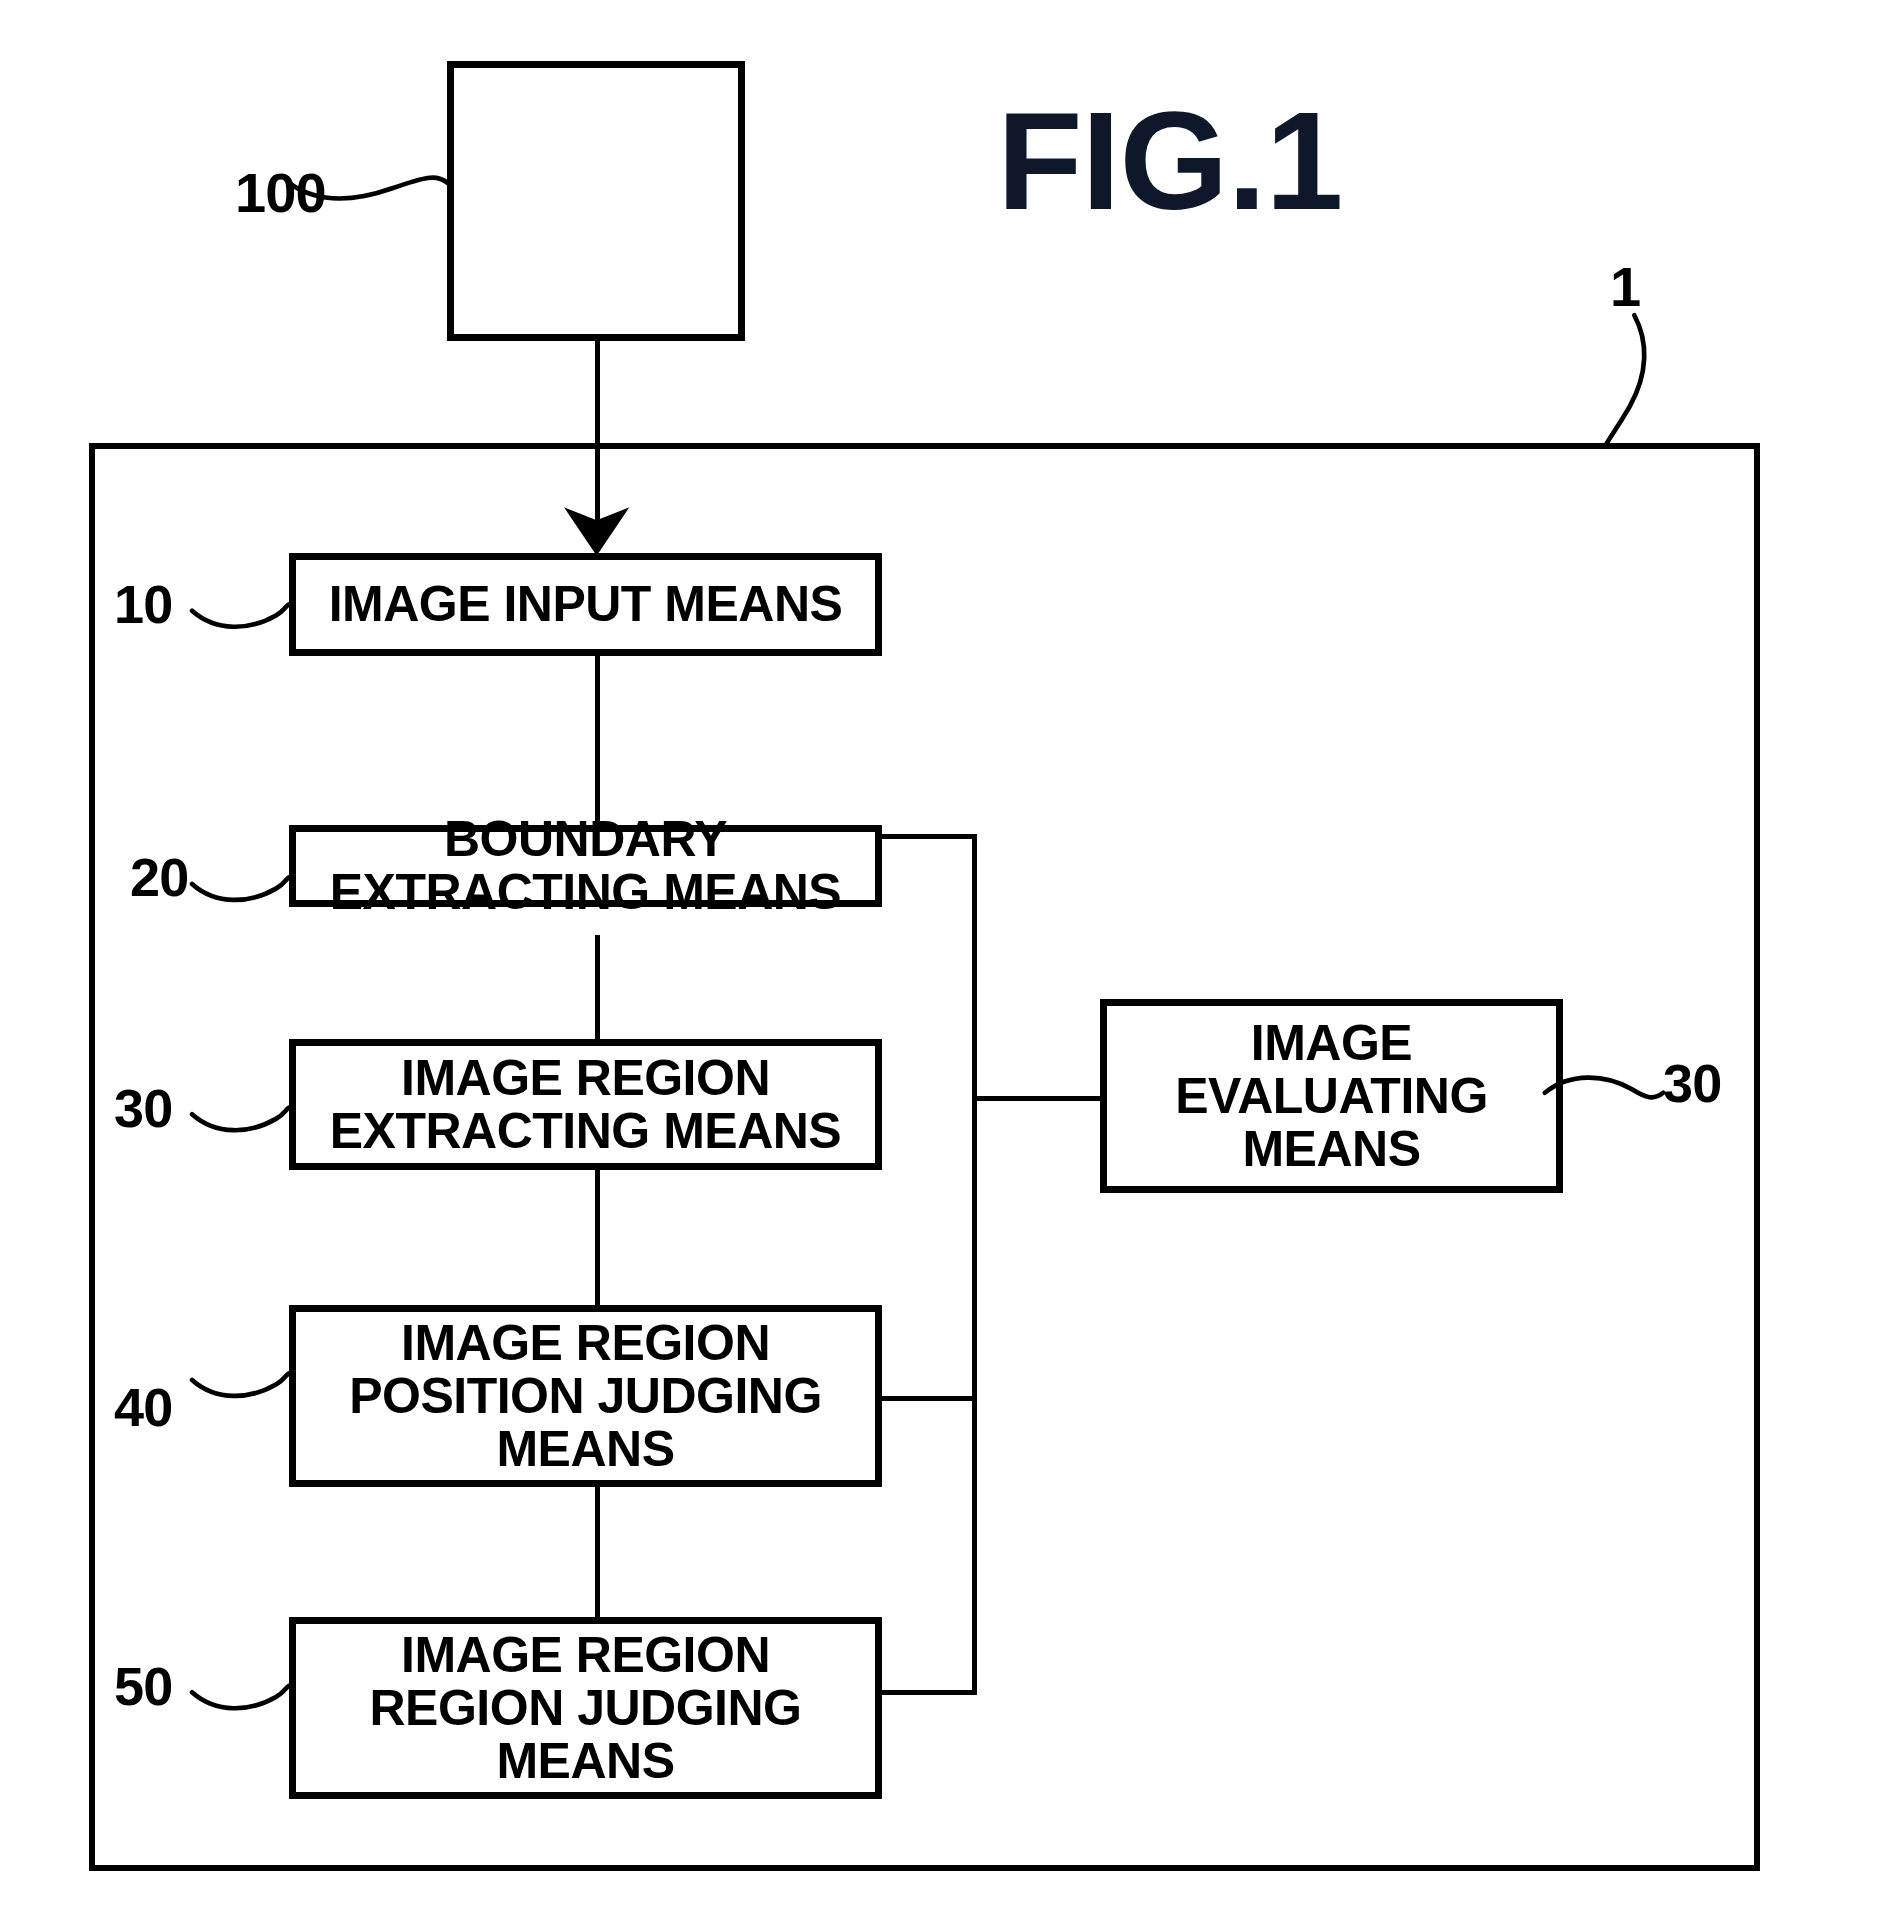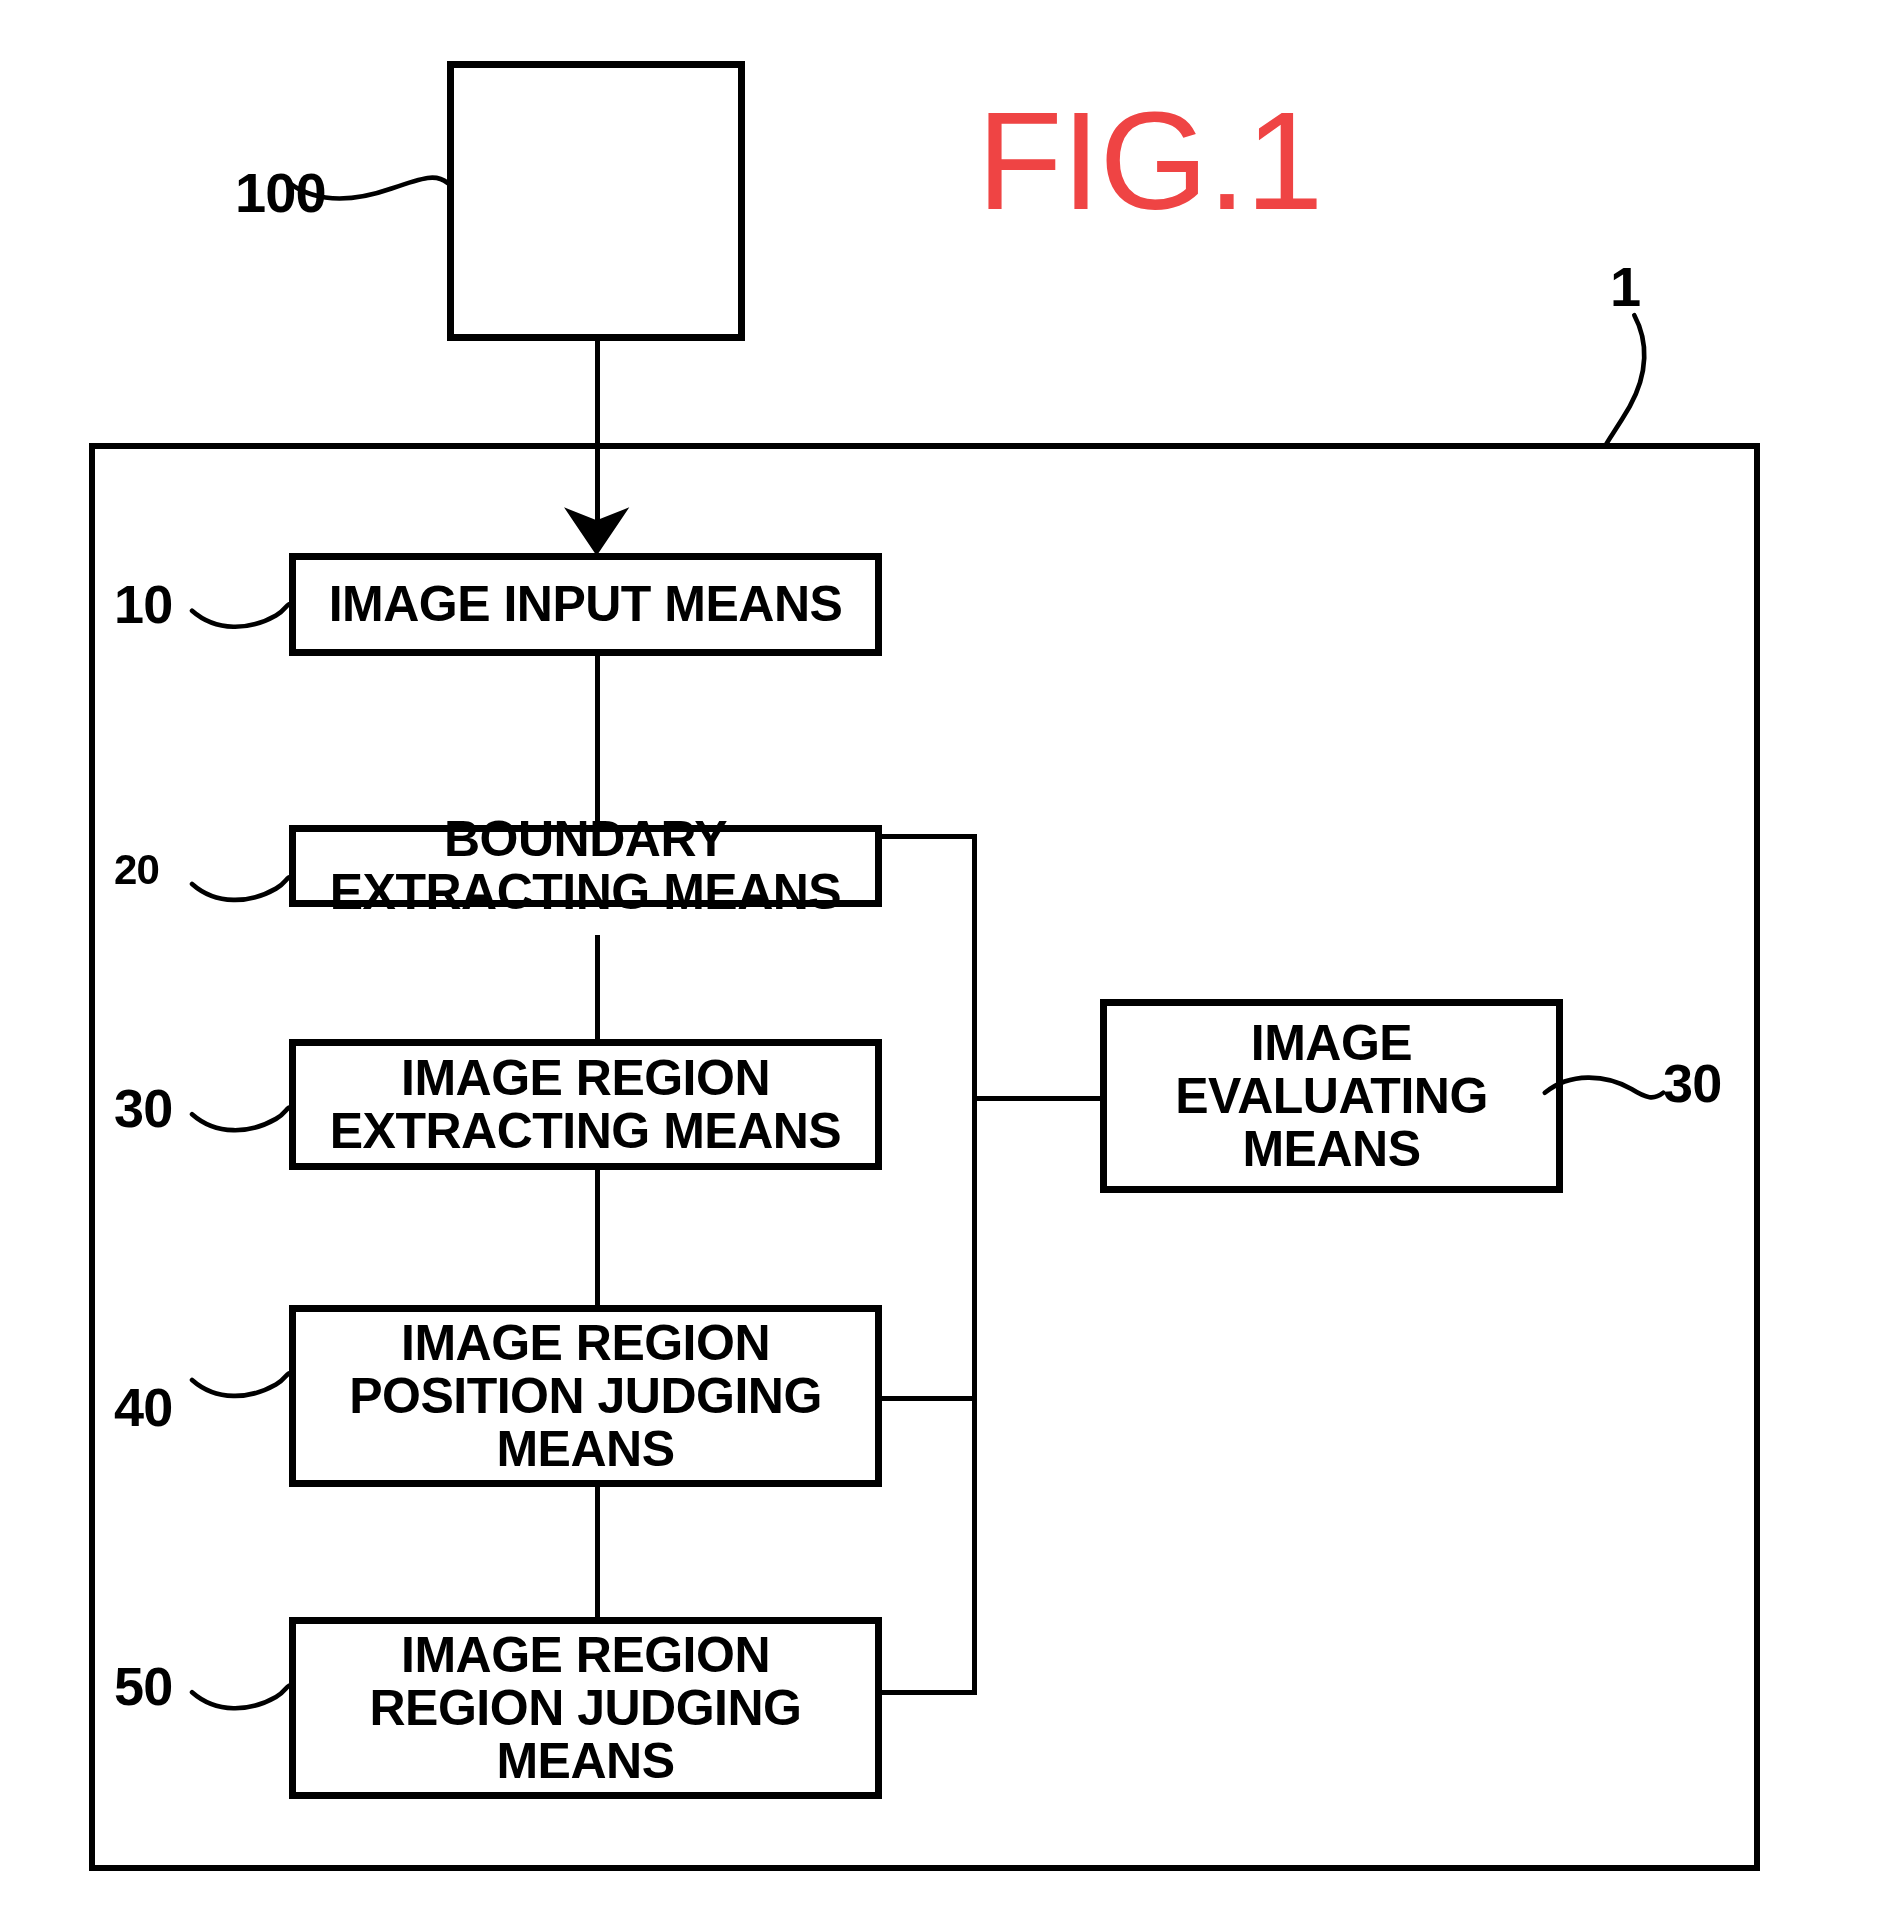--- a/index.html
+++ b/index.html
@@ -12,24 +12,25 @@
     width: 1900px;
     height: 1932px;
     background: #ffffff;
     font-family: "Liberation Sans", sans-serif;
     overflow: hidden;
   }
 
   
   .fig-title {
     position: absolute;
-    font-weight: normal;
-    color: #ef4444;
+    font-weight: bold;
+    color: #0f172a;
     letter-spacing: -0.9px;
     white-space: nowrap;
+    margin-left: 20px;
   }
 
   
   .system-frame {
     position: absolute;
     border: 6.5px solid #000;
     box-sizing: border-box;
     background: transparent;
   }
 
@@ -109,21 +110,21 @@
     </span>
   </div>
   <div class="refnum" style="left:114px; top:573px; font-size:54px;">10</div>
 
   <div class="block" style="left:289px; top:825px; width:593px; height:82px; font-size:50px;">
     <span class="txt">
       <span>BOUNDARY</span><br>
       <span>EXTRACTING MEANS</span>
     </span>
   </div>
-  <div class="refnum" style="left:114px; top:846px; font-size:42px;">20</div>
+  <div class="refnum" style="left:130px; top:846px; font-size:54px;">20</div>
 
   <div class="block" style="left:289px; top:1039px; width:593px; height:131px; font-size:50px;">
     <span class="txt">
       <span>IMAGE REGION</span><br>
       <span>EXTRACTING MEANS</span>
     </span>
   </div>
   <div class="refnum" style="left:114px; top:1077px; font-size:54px;">30</div>
 
   <div class="block" style="left:289px; top:1305px; width:593px; height:182px; font-size:50px;">

